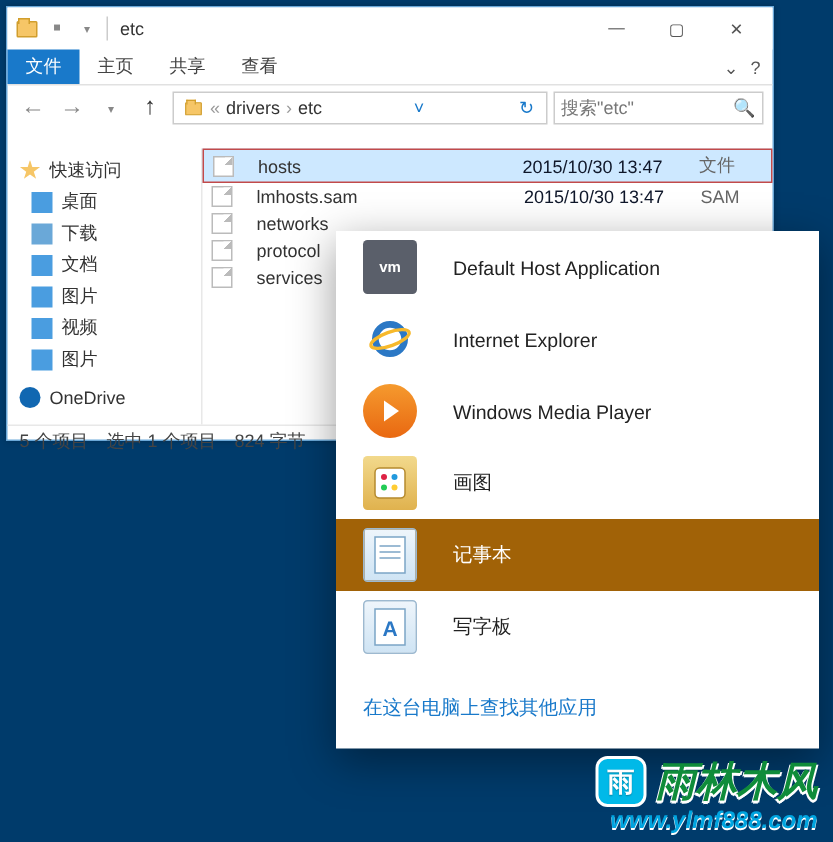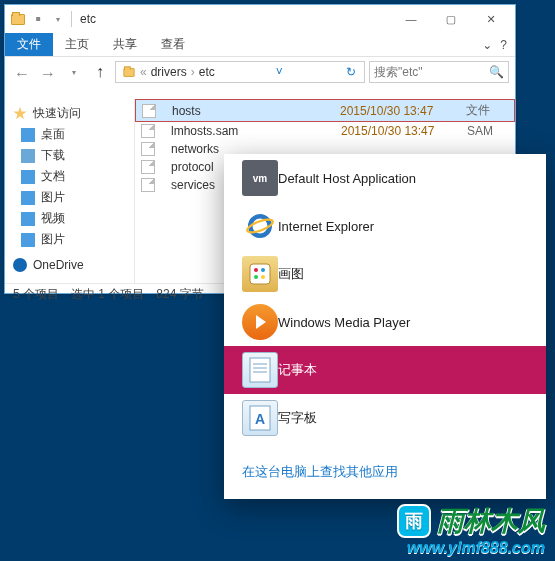--- a/index.html
+++ b/index.html
@@ -50,31 +50,31 @@
 .cols { display: flex; padding: 4px 6px 2px; color: #555; }
 .cols .c1 { flex: 1; }
 .cols .c2 { width: 110px; }
 .cols .c3 { width: 42px; }
 .filelist { flex: 1; }
 .frow { display: flex; align-items: center; padding: 2px 6px; gap: 16px; }
 .frow.hi { border: 1px solid #c24a4a; background: #cde8ff; }
 .fico { width: 14px; height: 14px; border: 1px solid #bbb; background: #fff; position: relative; }
 .fico::after { content: ""; position: absolute; top: 0; right: 0; width: 5px; height: 5px; background: linear-gradient(135deg,#fff 49%,#bbb 50%); }
 .fname { flex: 1; color: #333; }
-.fdate { width: 110px; color: #a16207; }
+.fdate { width: 110px; color: #0f172a; text-align: center; }
 .ftype { width: 42px; color: #666; }
 
 .status { height: 22px; border-top: 1px solid #e8e8e8; font-size: 12px; display: flex; align-items: center; padding: 0 8px; gap: 12px; color: #444; }
 
 
 .openwith { position: absolute; top: 154px; left: 224px; width: 322px; height: 345px; background: #fff; box-shadow: 0 8px 28px rgba(0,0,0,.4); display: flex; flex-direction: column; }
 .ow-title { font-size: 15px; color: #1979ca; padding: 18px 18px 10px; }
 .ow-list { flex: 1; }
-.ow-item { display: flex; align-items: center; gap: 0; padding: 6px 18px; font-size: 13px; color: #222; }
-.ow-item.sel { background: #be185d; color: #fff; }
+.ow-item { display: flex; align-items: center; gap: 24px; padding: 6px 18px; font-size: 13px; color: #222; }
+.ow-item.sel { background: #a16207; color: #fff; }
 .ow-ico { width: 36px; height: 36px; display: flex; align-items: center; justify-content: center; border-radius: 3px; }
 .ow-vm { background: #5a5f6a; color: #fff; font-size: 10px; font-weight: bold; }
 .ow-ie { position: relative; }
 .ow-ie svg { width: 30px; height: 30px; }
 .ow-wmp { background: linear-gradient(#f59a2e,#e96811); border-radius: 50%; position: relative; }
 .ow-wmp::after { content: ""; position: absolute; left: 14px; top: 11px; border-left: 10px solid #fff; border-top: 7px solid transparent; border-bottom: 7px solid transparent; }
 .ow-paint { background: linear-gradient(#f2d98c,#e0b24e); }
 .ow-note { background: linear-gradient(#eef5fb,#cfe4f4); border: 1px solid #9db9d0; }
 .ow-write { background: linear-gradient(#eef5fb,#cfe4f4); border: 1px solid #9db9d0; }
 .ow-link { color: #1979ca; font-size: 13px; padding: 12px 18px 18px; }
@@ -221,35 +221,35 @@
     <div class="ow-item">
       <div class="ow-ico ow-ie">
         <svg viewBox="0 0 40 40">
             <circle cx="20" cy="20" r="13" fill="none" stroke="#2b78c5" stroke-width="6"></circle>
             <ellipse cx="20" cy="20" rx="18" ry="6" fill="none" stroke="#f7b92b" stroke-width="3" transform="rotate(-20 20 20)"></ellipse>
           </svg>
       </div>
       <span>Internet Explorer</span>
     </div>
     <div class="ow-item">
+      <div class="ow-ico ow-wmp"></div>
+      <span>Windows Media Player</span>
+    </div>
+    <div class="ow-item">
       <div class="ow-ico ow-paint">
         <svg width="26" height="26" viewBox="0 0 26 26">
             <rect x="3" y="3" width="20" height="20" rx="3" fill="#fff" stroke="#b58a2e"></rect>
             <circle cx="9" cy="9" r="2" fill="#d24"></circle>
             <circle cx="16" cy="9" r="2" fill="#29d"></circle>
             <circle cx="9" cy="16" r="2" fill="#2c5"></circle>
             <circle cx="16" cy="16" r="2" fill="#fc3"></circle>
           </svg>
       </div>
       <span>画图</span>
     </div>
-    <div class="ow-item">
-      <div class="ow-ico ow-wmp"></div>
-      <span>Windows Media Player</span>
-    </div>
     <div class="ow-item sel">
       <div class="ow-ico ow-note">
         <svg width="24" height="28" viewBox="0 0 24 28">
             <rect x="2" y="2" width="20" height="24" fill="#fff" stroke="#7ba5c6"></rect>
             <line x1="5" y1="8" x2="19" y2="8" stroke="#7ba5c6"></line>
             <line x1="5" y1="12" x2="19" y2="12" stroke="#7ba5c6"></line>
             <line x1="5" y1="16" x2="19" y2="16" stroke="#7ba5c6"></line>
           </svg>
       </div>
       <span>记事本</span>

